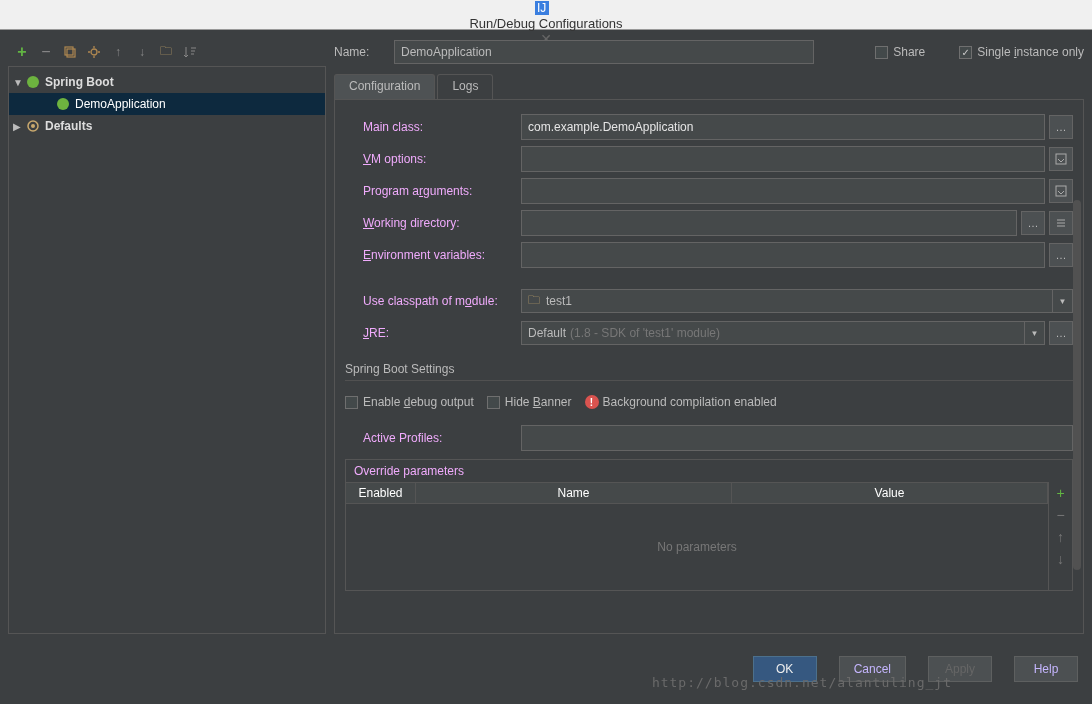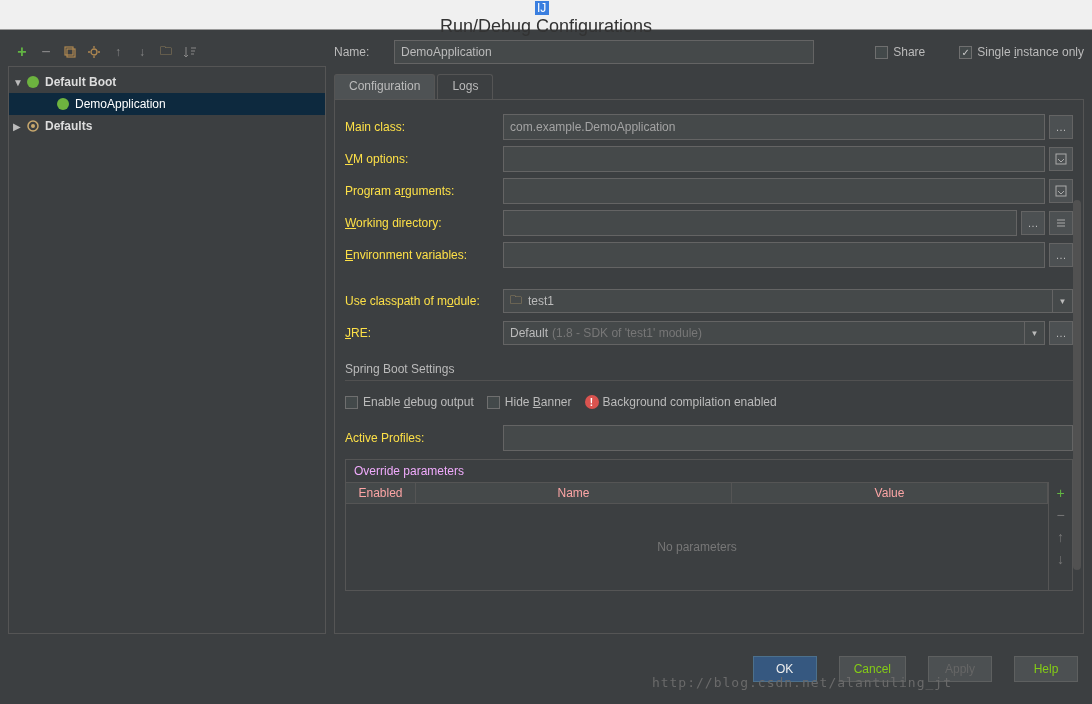--- a/index.html
+++ b/index.html
@@ -1,19 +1,19 @@
 <!DOCTYPE html>
 <html><head>
 <meta charset="utf-8">
 <style>
 * { box-sizing: border-box; margin: 0; padding: 0; font-family: "Segoe UI", Arial, sans-serif; font-size: 12px; }
 body { background: #3c3f41; color: #bbbbbb; width: 1092px; height: 704px; overflow: hidden; position: relative; }
 .titlebar { height: 30px; background: #f0f0f0; display: flex; align-items: center; padding: 0 8px; color: #333; border-bottom: 1px solid #999; flex-direction: column; }
 .titlebar .logo { width: 16px; height: 16px; margin-right: 8px; display: inline-flex; }
-.titlebar .title { flex: 1; font-size: 18px; }
+.titlebar .title { flex: 1; font-size: 13px; }
 .titlebar .close { width: 20px; text-align: center; color: #666; font-size: 14px; cursor: pointer; }
 .body-area { display: flex; height: 612px; padding: 8px; gap: 8px; background: #3c3f41; }
 .left-panel { width: 318px; display: flex; flex-direction: column; }
 .toolbar { height: 28px; display: flex; align-items: center; gap: 4px; padding: 2px 4px; }
 .toolbar .tbtn { width: 20px; height: 20px; display: inline-flex; align-items: center; justify-content: center; cursor: pointer; color: #888; }
 .toolbar .tbtn.add { color: #62b543; font-weight: bold; font-size: 16px; }
 .toolbar .tbtn.remove { color: #888; font-size: 16px; }
 .tree { flex: 1; border: 1px solid #555; background: #3c3f41; padding-top: 4px; }
 .tree-item { height: 22px; display: flex; align-items: center; padding-left: 8px; cursor: pointer; }
 .tree-item.level1 { padding-left: 4px; }
@@ -29,43 +29,43 @@
 .name-row input { flex: 0 0 420px; height: 24px; background: #45494a; border: 1px solid #646464; color: #bbb; padding: 0 6px; }
 .name-row .spacer { flex: 1; }
 .chk { display: inline-flex; align-items: center; gap: 5px; cursor: pointer; }
 .chk .box { width: 13px; height: 13px; border: 1px solid #6f6f6f; background: #43494a; display: inline-flex; align-items: center; justify-content: center; }
 .chk .box.checked::after { content: "✓"; color: #ccc; font-size: 10px; }
 .tabbar { height: 26px; display: flex; border-bottom: 1px solid #555; }
 .tab { padding: 4px 14px; border: 1px solid #555; border-bottom: none; background: #3c3f41; cursor: pointer; margin-right: 2px; border-radius: 3px 3px 0 0; }
 .tab.active { background: #4e5254; color: #bbbbbb; }
 .config-body { flex: 1; border: 1px solid #555; border-top: none; padding: 12px 10px; overflow: hidden; position: relative; }
 .form-row { display: flex; align-items: center; height: 30px; margin-bottom: 2px; }
-.form-row .flabel { width: 158px; color: #fde047; }
-.form-row .finput { flex: 1; height: 26px; background: #45494a; border: 1px solid #646464; color: #a3a3a3; padding: 6px 6px; display: flex; align-items: center; }
+.form-row .flabel { width: 158px; color: #f0abfc; margin-left: 18px; }
+.form-row .finput { flex: 1; height: 26px; background: #45494a; border: 1px solid #646464; color: #e5e5e5; padding: 6px 6px; display: flex; align-items: center; }
 .form-row .fbtn { width: 24px; height: 24px; margin-left: 4px; background: #4c5052; border: 1px solid #646464; display: flex; align-items: center; justify-content: center; cursor: pointer; font-size: 11px; color: #bbb; }
 .form-row select, .form-row .select { flex: 1; height: 24px; background: #45494a; border: 1px solid #646464; color: #bbb; padding: 0 6px; display: flex; align-items: center; position: relative; }
 .select .dd { position: absolute; right: 0; top: 0; width: 20px; height: 100%; border-left: 1px solid #646464; display: flex; align-items: center; justify-content: center; font-size: 8px; }
 .section-title { margin-top: 14px; margin-bottom: 8px; color: #bbb; border-bottom: 1px solid #515151; padding-bottom: 4px; }
 .chk-row { display: flex; align-items: center; gap: 13px; height: 26px; margin-bottom: 8px; }
 .warn-icon { width: 14px; height: 14px; border-radius: 50%; background: #d9534f; color: #fff; display: inline-flex; align-items: center; justify-content: center; font-size: 10px; font-weight: bold; margin-right: 4px; }
 .override-box { border: 1px solid #555; margin-top: 6px; }
 .override-title { padding: 4px 8px; color: #f0abfc; }
 .override-table { display: flex; }
 .override-grid { flex: 1; }
 .override-header { display: flex; background: #45494a; border-top: 1px solid #555; border-bottom: 1px solid #555; height: 22px; }
-.override-header .col { border-right: 1px solid #555; display: flex; align-items: center; justify-content: center; color: #fca5a5; }
+.override-header .col { border-right: 1px solid #555; display: flex; align-items: center; justify-content: center; color: #ffffff; }
 .col-enabled { width: 70px; }
 .col-name { flex: 1; }
 .col-value { flex: 1; }
 .override-body { height: 86px; display: flex; align-items: center; justify-content: center; color: #777; }
 .override-actions { width: 24px; display: flex; flex-direction: column; border-left: 1px solid #555; }
 .override-actions .abtn { height: 22px; display: flex; align-items: center; justify-content: center; cursor: pointer; color: #777; font-size: 14px; }
 .override-actions .abtn.add { color: #62b543; }
 .dialog-buttons { position: absolute; bottom: 22px; right: 14px; display: flex; gap: 22px; }
-.dbtn { min-width: 64px; height: 26px; background: #4c5052; border: 1px solid #5e6060; color: #84cc16; display: flex; align-items: center; justify-content: center; cursor: pointer; padding: 0 14px; }
+.dbtn { min-width: 64px; height: 26px; background: #4c5052; border: 1px solid #5e6060; color: #c4b5fd; display: flex; align-items: center; justify-content: center; cursor: pointer; padding: 0 14px; }
 .dbtn.primary { background: #365880; border-color: #4c708c; color: #eee; }
 .dbtn.disabled { color: #666; }
 .watermark { position: absolute; bottom: 14px; right: 140px; color: #6a6a6a; font-family: monospace; font-size: 13px; letter-spacing: 1px; pointer-events: none; }
 .underline-letter { text-decoration: underline; }
 .scrollbar-right { position: absolute; right: 2px; top: 100px; width: 8px; height: 370px; background: #515151; border-radius: 4px; }
 .folder-ico { color: #c9a96e; font-size: 12px; }
 .muted { color: #777; }
 </style>
 </head>
 <body>
@@ -111,21 +111,21 @@
         </span>
     </div>
     <div class="tree">
       <div class="tree-item level1 bold">
         <span class="arrow">▼</span>
         <span class="icon">
             <svg width="14" height="14" viewBox="0 0 14 14">
               <circle cx="7" cy="7" r="6" fill="#6db33f"></circle>
             </svg>
           </span>
-        <span class="lbl">Default Boot</span>
+        <span class="lbl">Spring Boot</span>
       </div>
       <div class="tree-item level2 selected">
         <span class="icon">
             <svg width="14" height="14" viewBox="0 0 14 14">
               <circle cx="7" cy="7" r="6" fill="#6db33f"></circle>
             </svg>
           </span>
         <span class="lbl">DemoApplication</span>
       </div>
       <div class="tree-item level1 bold">

